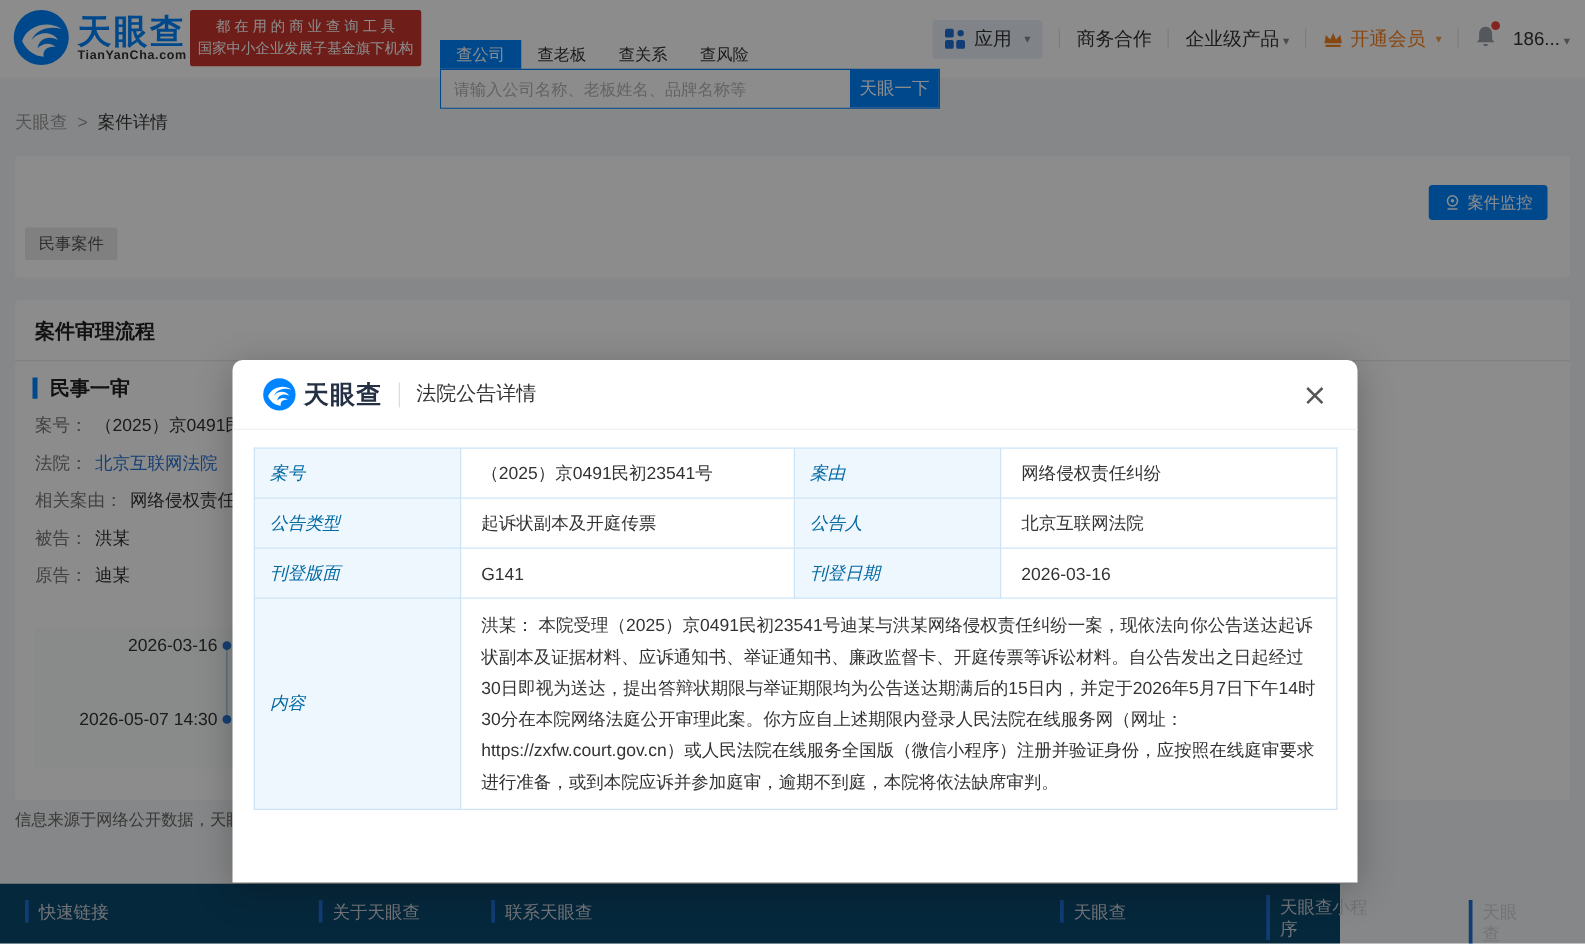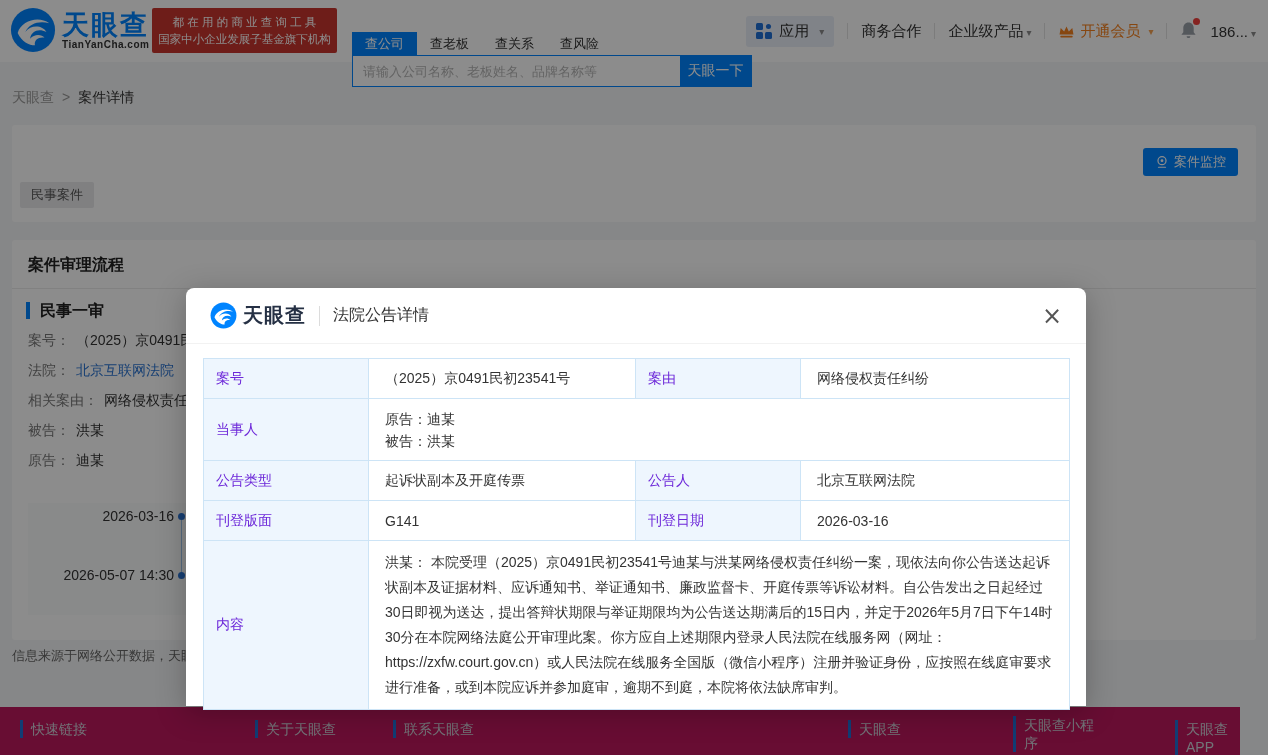--- a/index.html
+++ b/index.html
@@ -63,40 +63,40 @@
   .timeline { position:absolute; left:16px; top:263px; width:620px; height:112px; background:#fafbfc; }
   .tl-line { position:absolute; left:153px; top:16px; width:1px; height:60px; background:#9cc2ea; }
   .tl-row { position:absolute; left:0; width:146px; text-align:right; font-size:14px; color:#333; }
   .tl-row.r1 { top:5px; } .tl-row.r2 { top:64px; }
   .tl-dot { position:absolute; left:150px; width:7px; height:7px; border-radius:50%; background:#2b74d2; }
   .tl-dot.d1 { top:10px; } .tl-dot.d2 { top:69px; }
 
   .src-note { position:absolute; left:12px; top:647px; font-size:13px; color:#666; }
 
   
-  .footer { position:absolute; left:0; top:707px; width:1240px; height:48px; background:#be185d; z-index:2; }
+  .footer { position:absolute; left:0; top:707px; width:1072px; height:48px; background:#0c4a6e; z-index:2; }
   .f-item { position:absolute; top:13px; display:flex; gap:8px; font-size:14px; color:#cfd3da; cursor:pointer; }
   .f-bar { width:3px; background:#1f6fd6; flex:none; }
   .f-item .txt { line-height:18px; }
   .f-narrow .txt { width:72px; }
 
   
   .overlay { position:absolute; inset:0; background:rgba(0,0,0,.45); z-index:10; }
   .modal { position:absolute; left:186px; top:288px; width:900px; height:418px; background:#fff;
            border-radius:8px 8px 0 0; z-index:20; box-shadow:0 6px 30px rgba(0,0,0,.25); }
   .m-hdr { height:56px; display:flex; align-items:center; padding:0 24px; border-bottom:1px solid #f2f2f2; }
   .m-logo-icon { width:27px; height:27px; margin-right:6px; }
   .m-brand { font-size:20px; font-weight:bold; color:#253044; letter-spacing:1px; }
   .m-div { width:1px; height:20px; background:#dcdcdc; margin:0 13px; }
   .m-title { font-size:16px; color:#333; }
   .m-close { margin-left:auto; font-size:24px; color:#555; line-height:1; cursor:pointer; font-family:"DejaVu Sans",sans-serif; }
 
   .m-table { border-collapse:collapse; table-layout:fixed; width:866px; margin:14px 0 0 17px; font-size:14px; }
   .m-table th, .m-table td { border:1px solid #cde4f6; text-align:left; font-weight:normal; vertical-align:middle; }
-  .m-table th { background:#eef6fe; padding:8px 12px; color:#6d28d9; }
+  .m-table th { background:#eef6fe; padding:8px 12px; color:#0369a1;font-style:italic; }
   .m-table td { padding:8px 16px; color:#333; background:#fff; }
   .r-small { height:40px; } .r-party { height:62px; } .r-content td { line-height:25px; padding:9px 16px; }
   .party-line { line-height:22px; }
 </style>
 </head>
 <body>
 
 <div id="app">
 
   <div class="hdr">
@@ -272,27 +272,20 @@
           <col style="width:165px">
           <col style="width:269px">
         </colgroup>
       <tbody>
           <tr class="r-small">
         <th>案号</th>
         <td>（2025）京0491民初23541号</td>
         <th>案由</th>
         <td>网络侵权责任纠纷</td>
       </tr>
-      <tr class="r-party">
-        <th>当事人</th>
-        <td colspan="3">
-          <div class="party-line">原告：迪某</div>
-          <div class="party-line">被告：洪某</div>
-        </td>
-      </tr>
       <tr class="r-small">
         <th>公告类型</th>
         <td>起诉状副本及开庭传票</td>
         <th>公告人</th>
         <td>北京互联网法院</td>
       </tr>
       <tr class="r-small">
         <th>刊登版面</th>
         <td>G141</td>
         <th>刊登日期</th>

